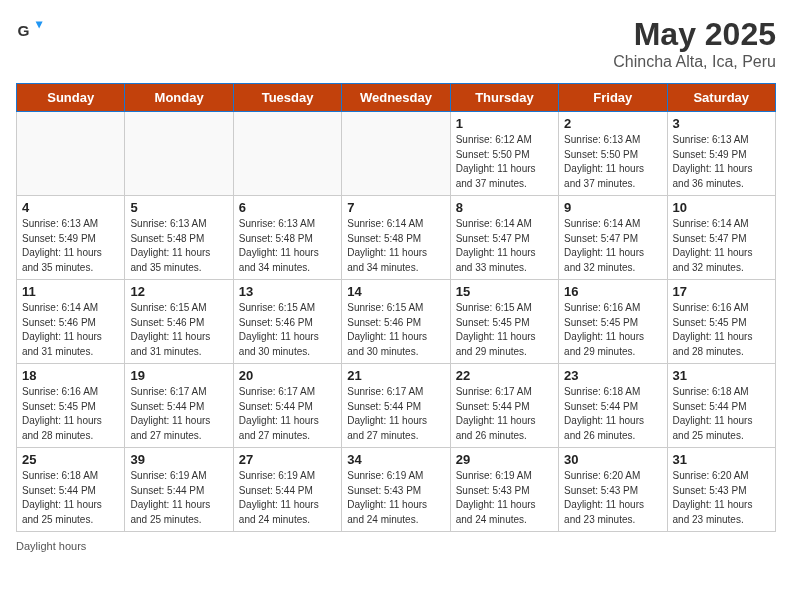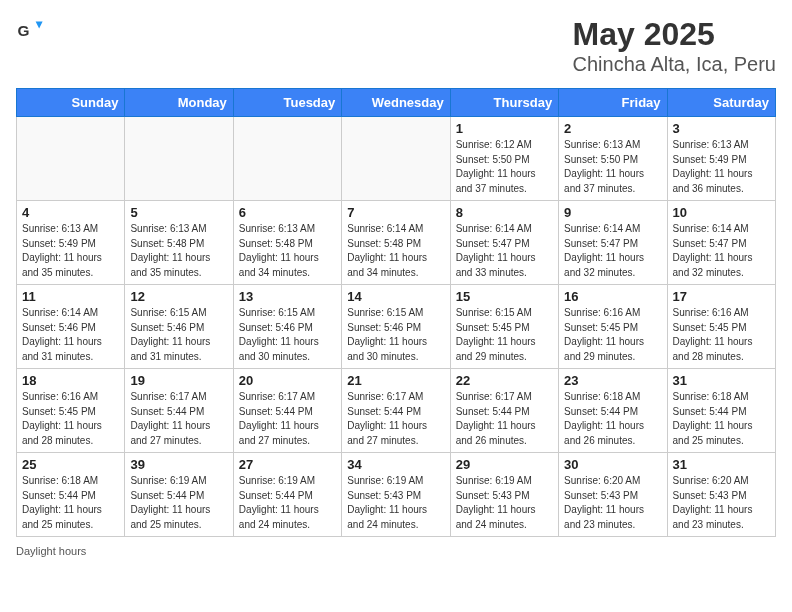--- a/index.html
+++ b/index.html
@@ -29,39 +29,40 @@
     .logo-text-blue {
       font-size: 18px;
       font-weight: bold;
       color: #2196F3;
     }
     .logo-icon {
       width: 28px;
       height: 28px;
     }
     .title-area {
+      text-align: right;
     }
     .month-title {
       font-size: 32px;
       font-weight: bold;
       color: #333;
     }
     .location-title {
-      font-size: 20px;
+      font-size: 16px;
       color: #555;
     }
     .calendar-table {
       width: 100%;
       border-collapse: collapse;
       table-layout: fixed;
     }
     .calendar-table th {
-      background-color: #3b82f6;
+      background-color: #c2410c;
       color: white;
-      text-align: right;
+      text-align: center;
       padding: 6px 6px;
       font-size: 13px;
       font-weight: bold;
       border: 1px solid #1976D2;
     }
     .calendar-table td {
       border: 1px solid #ccc;
       vertical-align: top;
       padding: 4px 5px;
       font-size: 10.5px;

